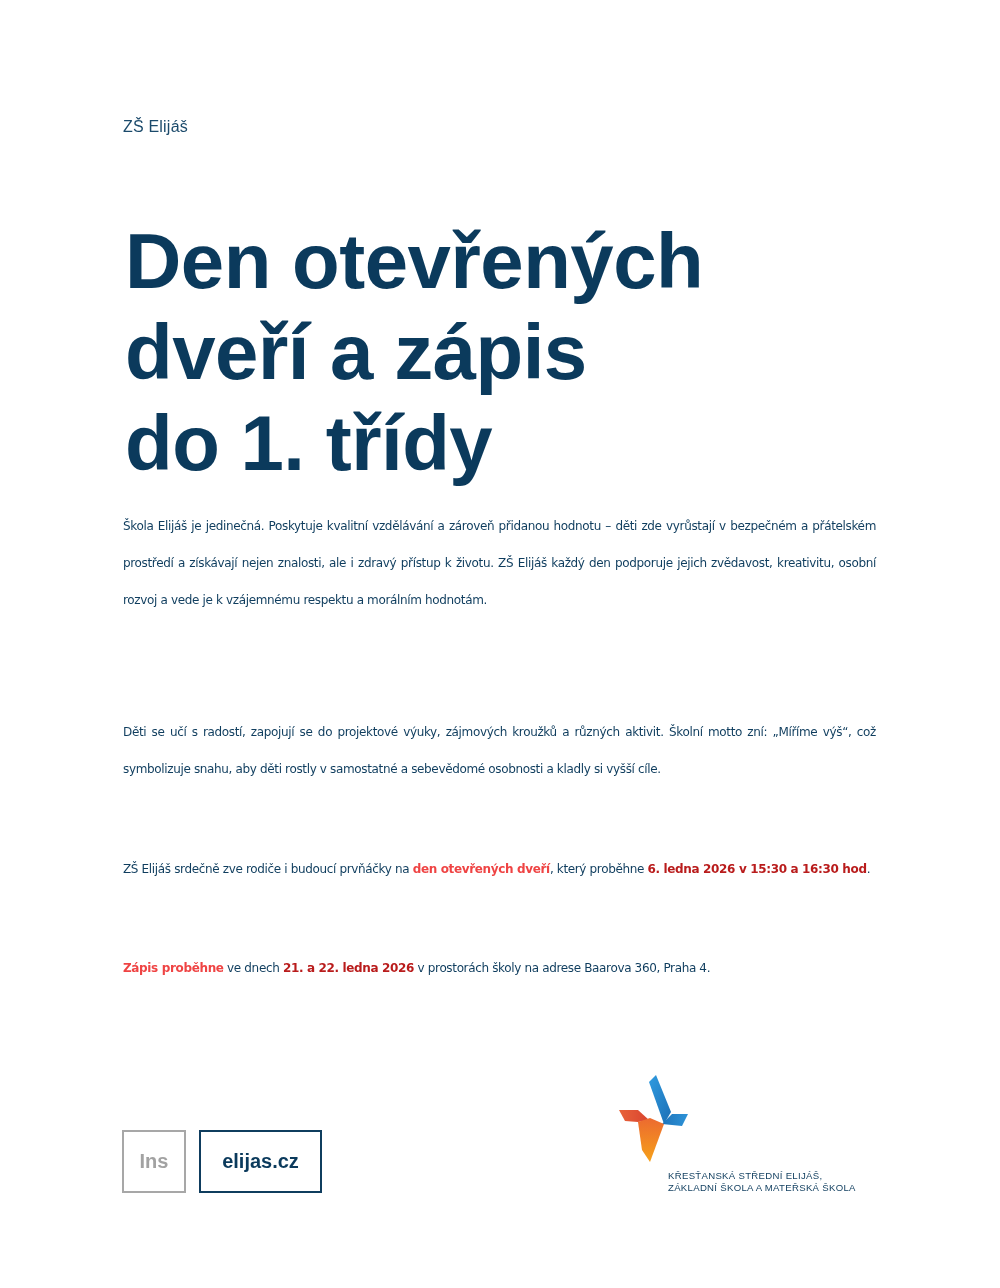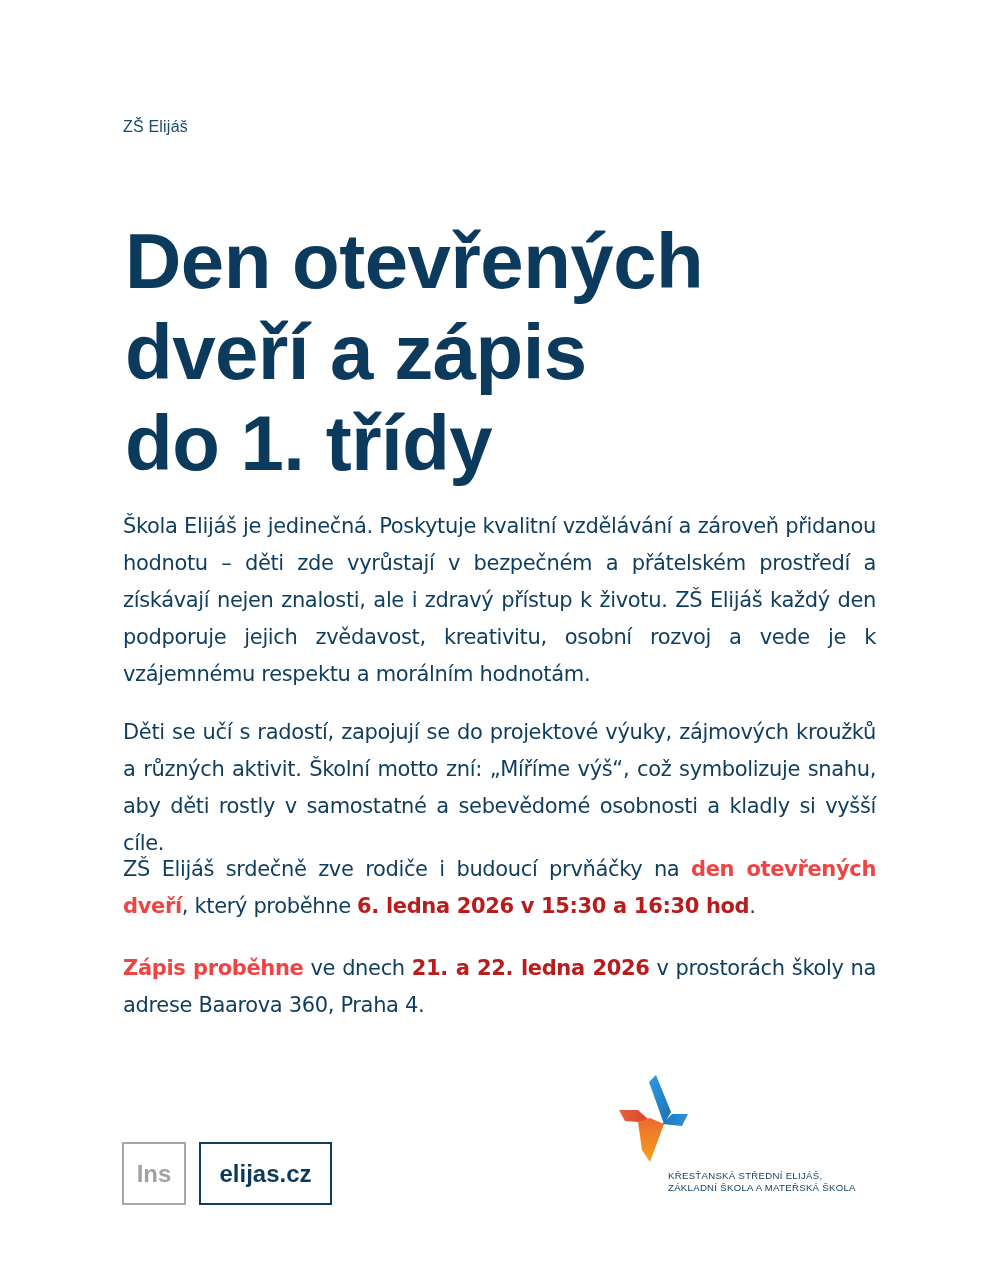--- a/index.html
+++ b/index.html
@@ -41,56 +41,55 @@
       line-height: 91px;
       color: #0b3a5c;
       letter-spacing: -0.5px;
     }
     .title span { display: block; white-space: nowrap; }
     .body-text {
       position: absolute;
       left: 0;
       width: 753px;
       font-family: "DejaVu Sans", sans-serif;
-      font-size: 21px;
+      font-size: 12px;
       line-height: 37px;
       color: #0f3d5e;
       text-align: justify;
       margin: 0;
       letter-spacing: -0.35px;
     }
     .p1 { top: 508px; }
     .p2 { top: 714px; }
     .p3 { top: 851px; }
     .p4 { top: 950px; }
     .strong { font-weight: 700; color: #ef4444; }
     .accent { font-weight: 700; color: #b91c1c; }
     .footer-box {
       position: absolute;
       box-sizing: border-box;
       display: flex;
       align-items: center;
       justify-content: center;
       font-family: "Liberation Sans", sans-serif;
       font-weight: 700;
-      font-size: 24px;
-      margin-top: 12px;
+      font-size: 20px;
     }
     .ins-box {
       left: 122px;
       top: 1130px;
       width: 64px;
       height: 63px;
       border: 2px solid #a7a7a7;
       color: #a2a2a2;
     }
     .web-box {
       left: 199px;
       top: 1130px;
-      width: 133px;
+      width: 123px;
       height: 63px;
       border: 2px solid #0f3d5e;
       color: #0b3a5c;
     }
     .logo {
       position: absolute;
       left: 616px;
       top: 1072px;
       width: 270px;
       height: 130px;

